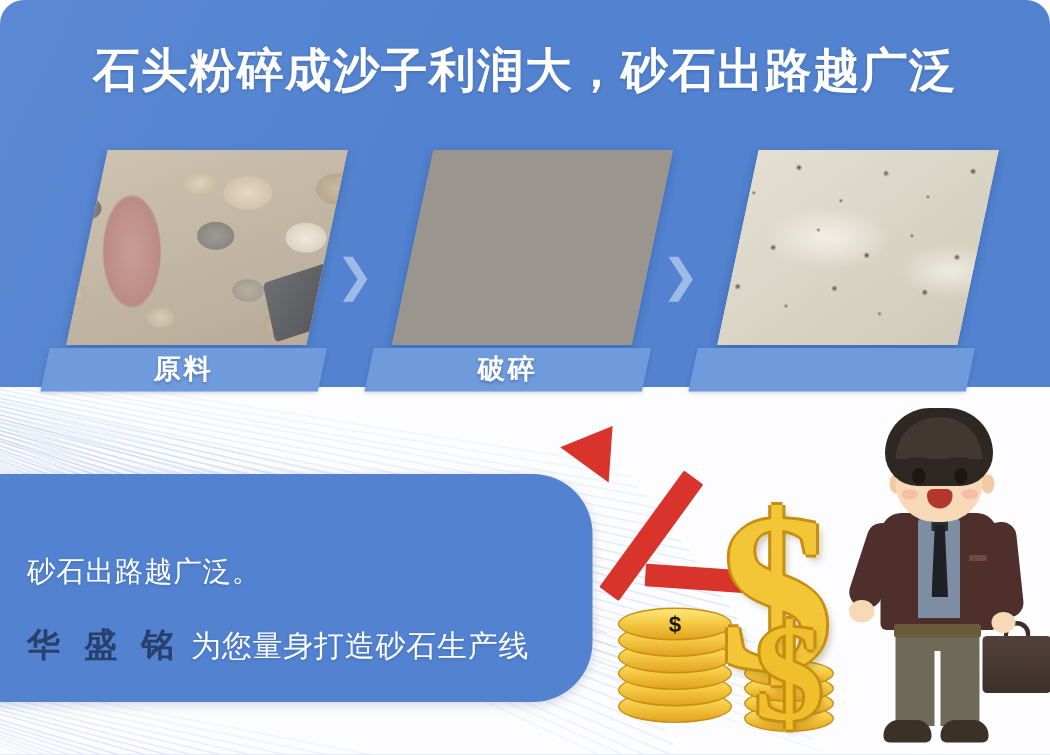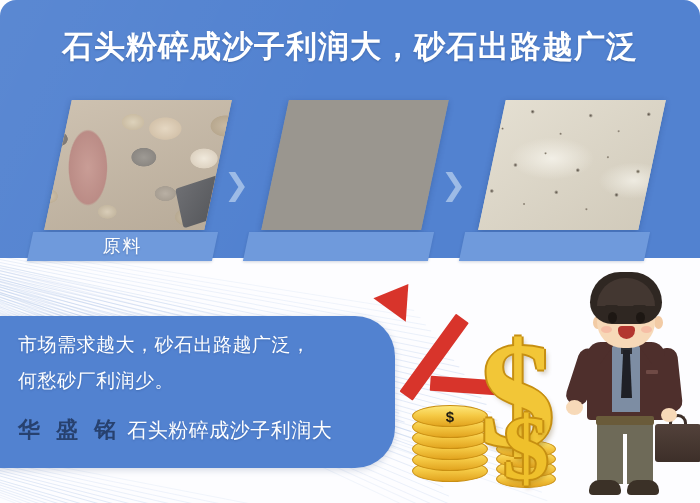--- a/index.html
+++ b/index.html
@@ -204,21 +204,21 @@
     transform: skewX(-12deg);
     box-shadow: 0 1px 3px rgba(25,50,95,0.20);
   }
   .label-text {
     position: absolute;
     top: 232px;
     height: 29px;
     line-height: 29px;
     color: #ffffff;
     font-size: 18px;
-    font-weight: normal;
+    font-weight: bold;
     text-align: center;
     letter-spacing: 2px;
     text-shadow: 0 1px 2px rgba(28,58,108,0.35);
   }
   .ls1 { left: 30px;  width: 185px; }
   .lt1 { left: 30px;  width: 185px; }
   .ls2 { left: 246px; width: 185px; }
   .lt2 { left: 246px; width: 185px; }
   .ls3 { left: 462px; width: 185px; }
   .lt3 { left: 462px; width: 185px; }
@@ -584,20 +584,21 @@
     </div>
   </div>
 
   <div class="chev chev1">❯</div>
   <div class="chev chev2">❯</div>
 
   <div class="label-strip ls1"></div>
   <div class="label-text lt1">原料</div>
 
   <div class="label-strip ls2"></div>
+  <div class="label-text lt2">破碎</div>
 
   <div class="label-strip ls3"></div>
 
   <div class="arrow-shaft2"></div>
   <div class="arrow-shaft"></div>
   <div class="arrow-head"></div>
 
   <div class="coin-stack">
     <div class="coin" style="left:412px; top:460px;"></div>
     <div class="coin" style="left:412px; top:449px;"></div>
@@ -648,19 +649,18 @@
     <div class="m-cheek-l"></div>
     <div class="m-cheek-r"></div>
     <div class="m-mouth"></div>
     <div class="m-hand-l"></div>
     <div class="m-case-handle"></div>
     <div class="m-case"></div>
     <div class="m-hand-r"></div>
   </div>
 
   <div class="msg-panel"></div>
-  <div class="msg-line msg1">市场需求越大，砂石出路越广泛，</div>
-  <div class="msg-line msg2">何愁砂厂利润少。</div>
+  <div class="msg-line msg2">砂石出路越广泛。</div>
   <div class="msg-line msg3">
-    <span class="brand">华 盛 铭</span><span> 石头粉碎成沙子利润大</span>
+    <span class="brand">华 盛 铭</span><span> 为您量身打造砂石生产线</span>
   </div>
 
 </div>
 
 </body></html>

